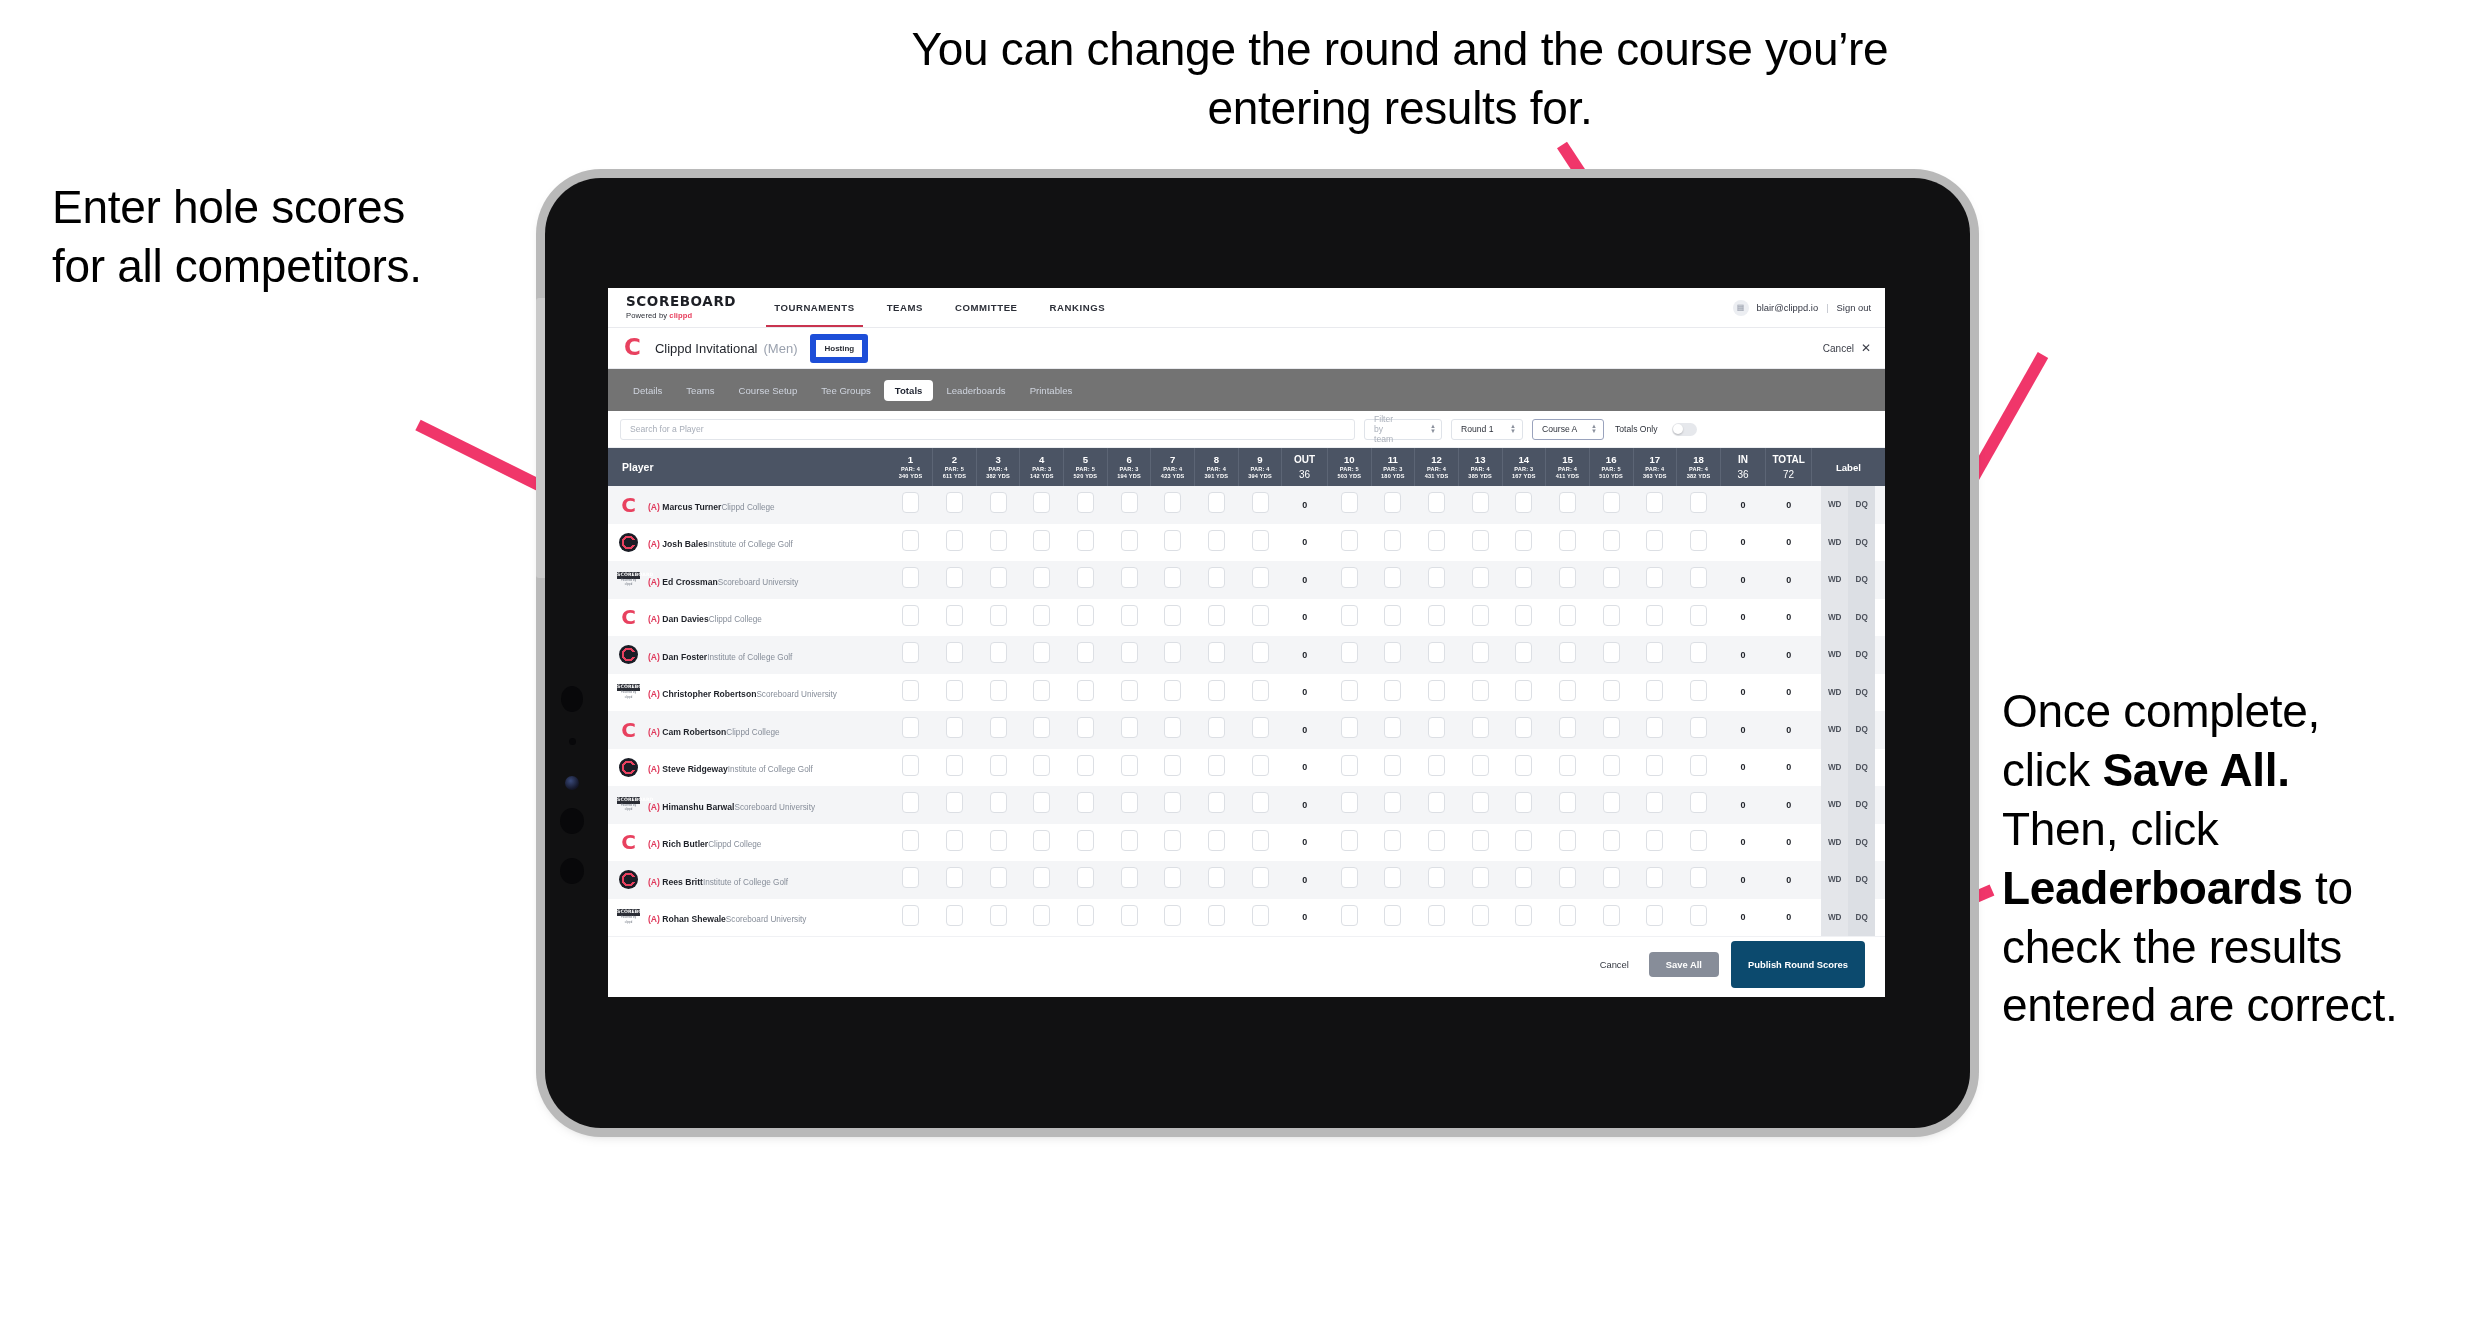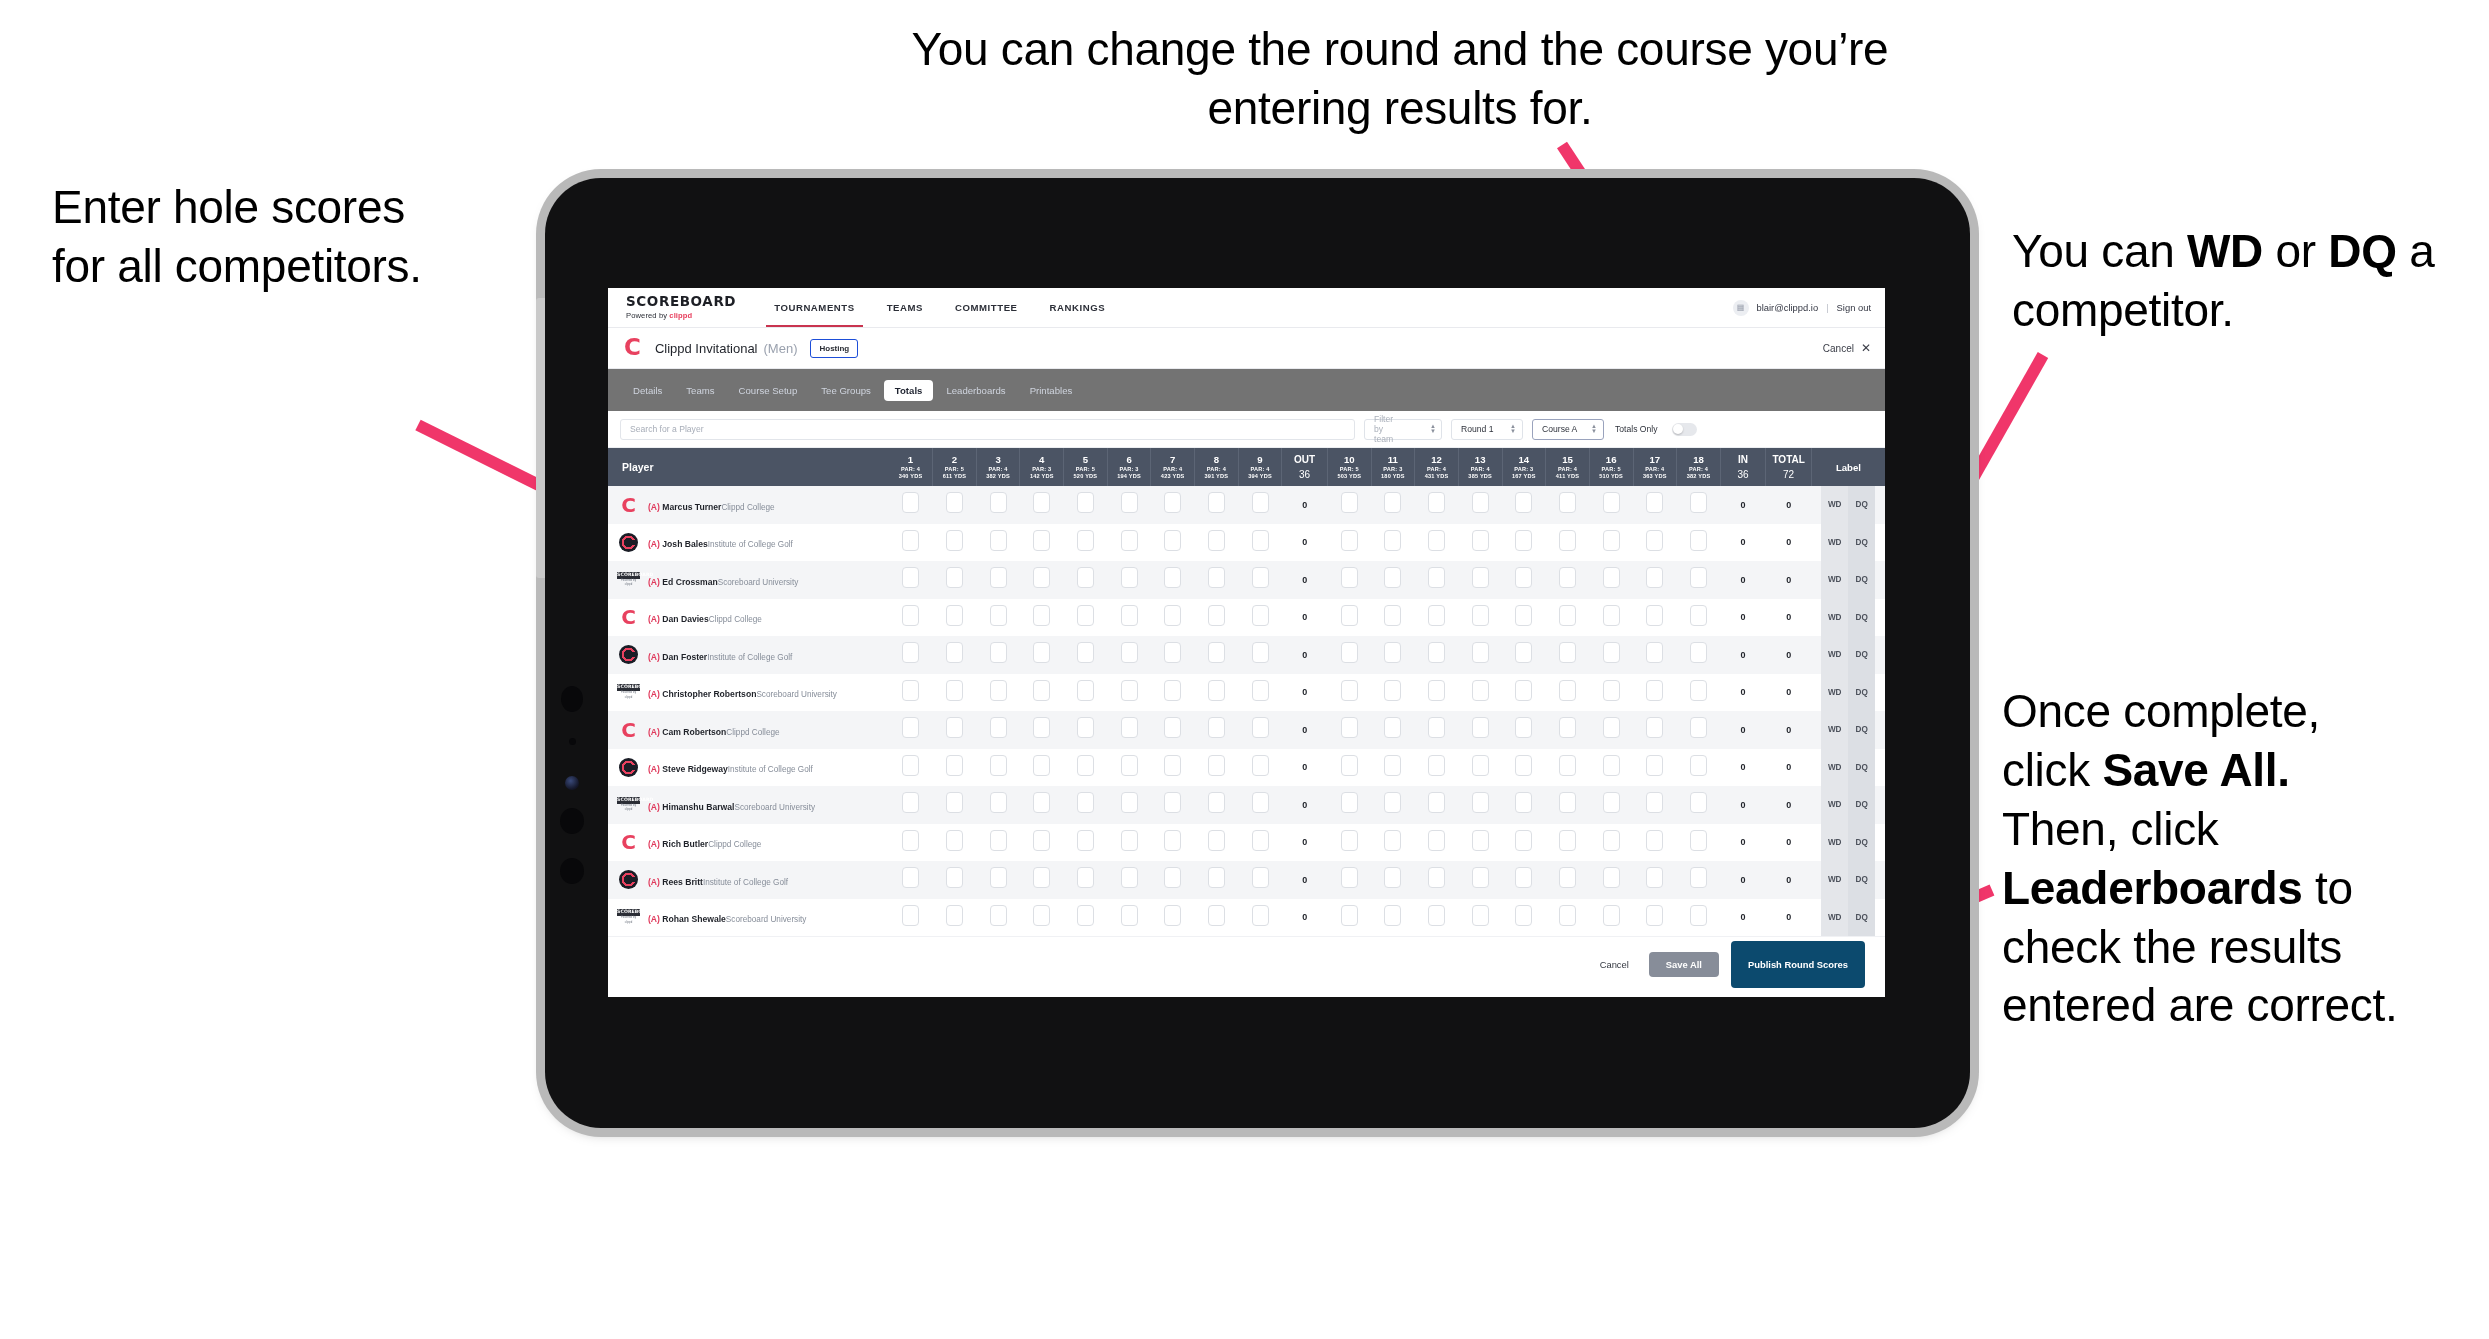--- a/index.html
+++ b/index.html
@@ -93,21 +93,21 @@
     display:flex; align-items:center; padding: 0 14px 0 16px;
   }
   .clogo {
     font-family:"DejaVu Sans", sans-serif; font-size:23px; font-weight:700; color:#e8415f;
     line-height:1; margin-right:14px; margin-top:-2px;
   }
   .tour-title { font-size:13px; color:#1f2229; font-weight:400; }
   .tour-gender { font-size:13px; color:#9aa1ae; margin-left:6px; }
   .hosting {
     margin-left:13px; font-size:8px; font-weight:700; color:#2a2d35;
-    border:1px solid #1d4ed8; border-radius:3px; padding:4px 8px; background:#fff;
+    border:6px solid #1d4ed8; border-radius:3px; padding:4px 8px; background:#fff;
   }
   .cancel-x { margin-left:auto; font-size:10px; color:#3a3d47; display:flex; align-items:center; gap:7px; }
   .cancel-x .x { font-size:12px; }
 
   
   #subnav {
     height: 42px; background:#737373; display:flex; align-items:center; padding-left:14px; gap:2px;
   }
   #subnav .tab {
     font-size:9.6px; color:#cfd4de; padding: 5px 11px; border-radius:4px; white-space:nowrap;
@@ -214,21 +214,20 @@
   .btn-publish { background:#0c4a6e; color:#fff; padding:18px 17px; font-weight:600; }
 </style>
 </head>
 <body>
 
 <div id="stage">
 
   <div class="annot" id="annot-top">You can change the round and the course you’re entering results for.</div>
   <div class="annot" id="annot-left">Enter hole scores for all competitors.</div>
 
-  <div class="annot" id="annot-wd"><span>You can </span><b>WD</b><span> or </span><b>DQ</b><span> a competitor.</span></div>
 
   <div class="annot" id="annot-save"><span>Once complete,</span><br><span>click </span><b>Save All.</b><br><span>Then, click</span><br><b>Leaderboards</b><span> to</span><br><span>check the results</span><br><span>entered are correct.</span></div>
 
   <svg class="arrow" style="left:1520px; top:135px; width:250px; height:270px;">
     <defs>
         <marker id="ah1" markerWidth="5" markerHeight="5" refX="2.2" refY="2.5" orient="auto">
       <path d="M0,0 L5,2.5 L0,5 z" fill="#f0366a"></path>
         </marker>
       </defs>
     <line x1="42" y1="10" x2="190" y2="235" stroke="#f0366a" stroke-width="12" marker-end="url(#ah1)"></line>

